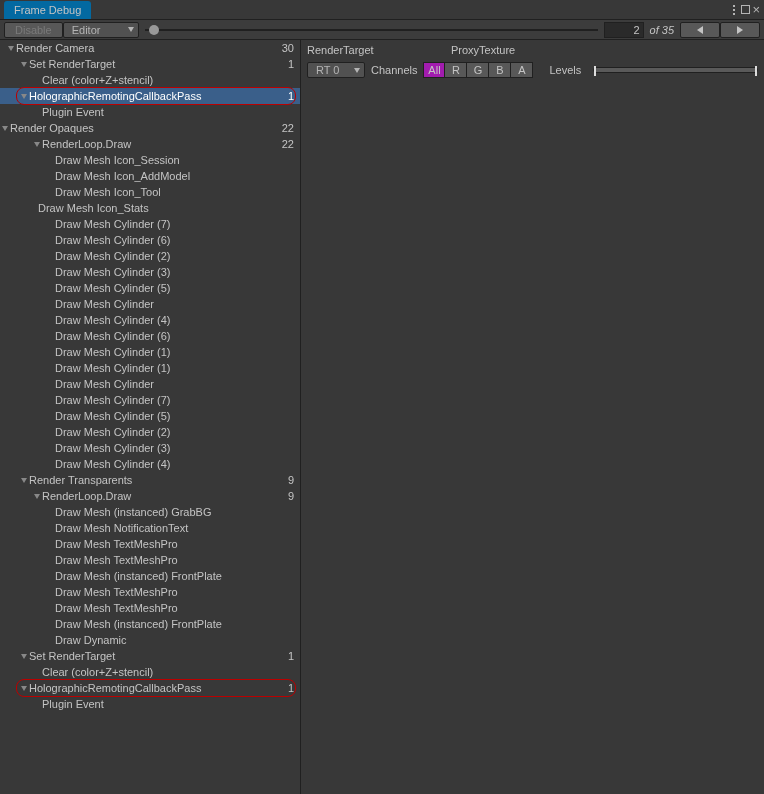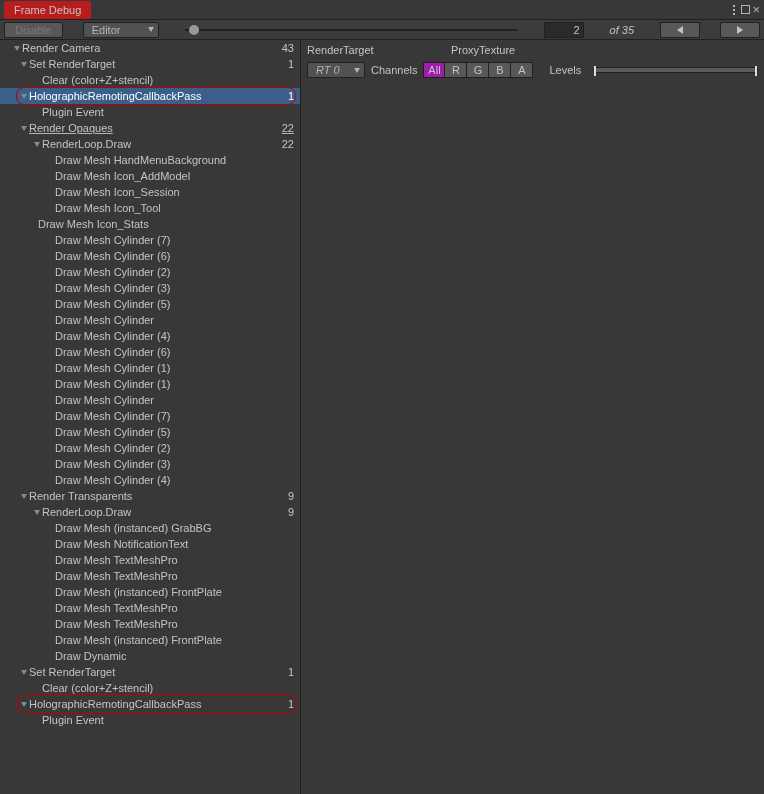--- a/index.html
+++ b/index.html
@@ -1,30 +1,30 @@
 <!DOCTYPE html>
 <html><head>
 <meta charset="utf-8">
 <style>
   * { margin: 0; padding: 0; box-sizing: border-box; font-family: Arial, Helvetica, sans-serif; font-size: 11px; }
   body { background: #383838; color: #b4b4b4; width: 764px; height: 794px; overflow: hidden; }
   .window { display: flex; flex-direction: column; height: 100%; }
 
   
   .titlebar { display: flex; align-items: center; height: 20px; background: #383838; border-bottom: 1px solid #202020; }
-  .tab { background: #b91c1c; border-top-left-radius: 3px; border-top-right-radius: 3px; padding: 3px 10px; margin-left: 4px; color: #c4c4c4; }
+  .tab { background: #0369a1; border-top-left-radius: 3px; border-top-right-radius: 3px; padding: 3px 10px; margin-left: 4px; color: #c4c4c4; }
   .winbtns { margin-left: auto; display: flex; align-items: center; gap: 2px; padding-right: 4px; }
   .kebab { display:inline-block; width:10px; height:12px; position:relative; }
   .kebab::before,.kebab::after,.kebab span{ content:""; display:block; width:2px; height:2px; background:#b4b4b4; position:absolute; left:4px;}
   .kebab::before{top:1px;} .kebab span{top:5px;} .kebab::after{top:9px;}
   .maxsq { width:9px; height:9px; border:1px solid #b4b4b4; display:inline-block;}
   .closex { font-size:13px; line-height:9px; display:inline-block;}
 
   
-  .toolbar { display: flex; align-items: center; height: 20px; background: #3c3c3c; border-bottom: 1px solid #202020; padding: 0 4px; gap: 20px;}
+  .toolbar { display: flex; align-items: center; height: 20px; background: #3c3c3c; border-bottom: 1px solid #202020; padding: 0 4px; gap: 0;}
   .btn { background: #585858; border: 1px solid #202020; border-radius: 2px; color: #c4c4c4; padding: 1px 10px; cursor: pointer; }
   .btn.disabled { color: #7a7a7a; cursor: default; }
   .dd { background: #515151; border: 1px solid #202020; border-radius: 2px; display:flex; align-items:center; padding: 0 4px 0 8px; cursor:pointer; height:16px; min-width:76px;}
   .dd .caret { margin-left:auto; }
   .caret { width:0; height:0; border-left:3px solid transparent; border-right:3px solid transparent; border-top:5px solid #b4b4b4; }
   .slider { flex:1; height:16px; display:flex; align-items:center; margin: 0 6px;}
   .slider .track { height:2px; background:#202020; width:100%; position:relative;}
   .slider .knob { width:10px; height:10px; background:#999; border-radius:50%; position:absolute; top:-4px; left:4px;}
   .numfield { width: 40px; background:#2a2a2a; border:1px solid #202020; color:#c4c4c4; text-align:right; padding:1px 3px; height:16px;}
   .oflabel { padding: 0 6px; color:#c4c4c4;font-style:italic;}
@@ -48,21 +48,21 @@
   .sel { background:#3a5f8a; }
   .sel .lbl, .sel .cnt { color:#fff;}
   .circled { position:relative; }
   .circled::after { content:""; position:absolute; left:16px; right:4px; top:-1px; bottom:-1px; border:1px solid #b00; border-radius:8px; pointer-events:none;}
 
   
   .rhead { display:flex; align-items:center; height:20px; padding:0 6px; }
   .rhead .key { color:#c4c4c4; width:144px;}
   .rhead .val { color:#c4c4c4;}
   .rtoolbar { display:flex; align-items:center; height:20px; padding:0 6px; gap:4px;}
-  .rtoolbar .dd { min-width:58px;font-style:italic;}
+  .rtoolbar .dd { min-width:58px;}
   .chlabel { color:#c4c4c4; padding:0 2px;}
   .togglebtn { width:22px; height:16px; background:#585858; border:1px solid #202020; display:flex; align-items:center; justify-content:center; color:#c4c4c4; cursor:pointer;}
   .togglebtn.active { background:#a21caf;}
   .togglestrip { display:flex; }
   .togglestrip .togglebtn:not(:first-child){ border-left:none;}
   .levtrack { flex:1; height:6px; background:#5a5a5a; border:1px solid #202020; border-radius:3px; margin-left:6px; position:relative;}
   .levtrack .mark { position:absolute; top:-2px; width:2px; height:10px; background:#ddd;}
   .rbody { padding: 4px 6px; color:#c4c4c4;}
   .rbody .dim { color:#c4c4c4;}
   .rbody .bold { font-weight:bold; color:#d0d0d0;}
@@ -99,64 +99,60 @@
         <span class="tri-l"></span>
       </div>
     <div class="navbtn">
         <span class="tri-r"></span>
       </div>
   </div>
 
   <div class="main">
     <div class="left">
       <div class="tree" id="tree">
-          <div class="row" style="padding-left: 12px;">
+          <div class="row" style="padding-left: 6px;">
             <span class="fold open"></span>
             <span class="lbl">Render Camera</span>
-            <span class="cnt">43</span>
+            <span class="cnt">30</span>
           </div>
           <div class="row" style="padding-left: 19px;">
             <span class="fold open"></span>
             <span class="lbl">Set RenderTarget</span>
             <span class="cnt">1</span>
           </div>
           <div class="row leaf" style="padding-left: 32px;">
             <span class="fold"></span>
             <span class="lbl">Clear (color+Z+stencil)</span>
           </div>
           <div class="row sel circled" style="padding-left: 19px;">
             <span class="fold open"></span>
             <span class="lbl">HolographicRemotingCallbackPass</span>
             <span class="cnt">1</span>
           </div>
           <div class="row leaf" style="padding-left: 32px;">
             <span class="fold"></span>
             <span class="lbl">Plugin Event</span>
           </div>
-          <div class="row" style="padding-left: 19px; text-decoration: underline;">
+          <div class="row" style="">
             <span class="fold open"></span>
             <span class="lbl">Render Opaques</span>
             <span class="cnt">22</span>
           </div>
           <div class="row" style="padding-left: 32px;">
             <span class="fold open"></span>
             <span class="lbl">RenderLoop.Draw</span>
             <span class="cnt">22</span>
           </div>
           <div class="row leaf" style="padding-left: 45px;">
             <span class="fold"></span>
-            <span class="lbl">Draw Mesh HandMenuBackground</span>
+            <span class="lbl">Draw Mesh Icon_Session</span>
           </div>
           <div class="row leaf" style="padding-left: 45px;">
             <span class="fold"></span>
             <span class="lbl">Draw Mesh Icon_AddModel</span>
-          </div>
-          <div class="row leaf" style="padding-left: 45px;">
-            <span class="fold"></span>
-            <span class="lbl">Draw Mesh Icon_Session</span>
           </div>
           <div class="row leaf" style="padding-left: 45px;">
             <span class="fold"></span>
             <span class="lbl">Draw Mesh Icon_Tool</span>
           </div>
           <div class="row leaf" style="padding-left: 28px;">
             <span class="fold"></span>
             <span class="lbl">Draw Mesh Icon_Stats</span>
           </div>
           <div class="row leaf" style="padding-left: 45px;">

